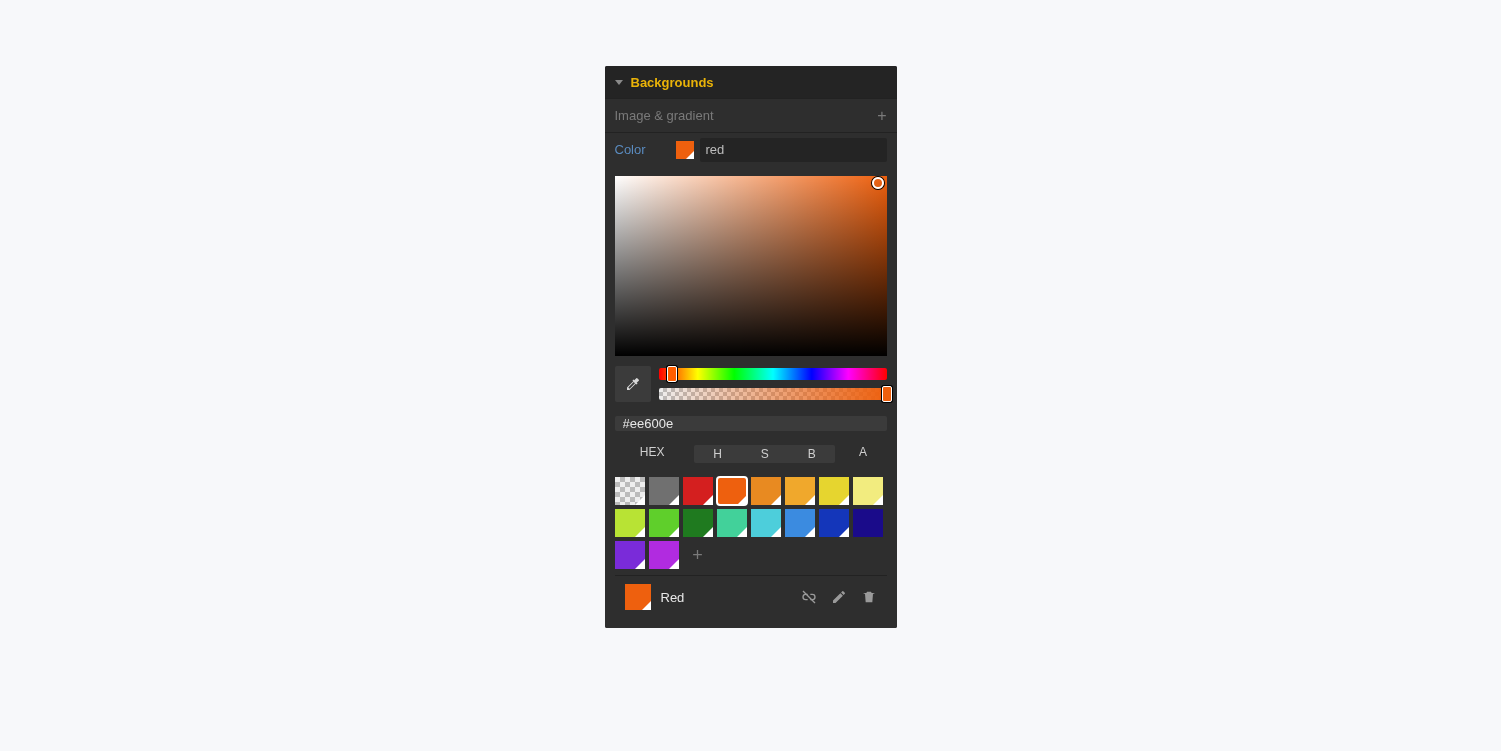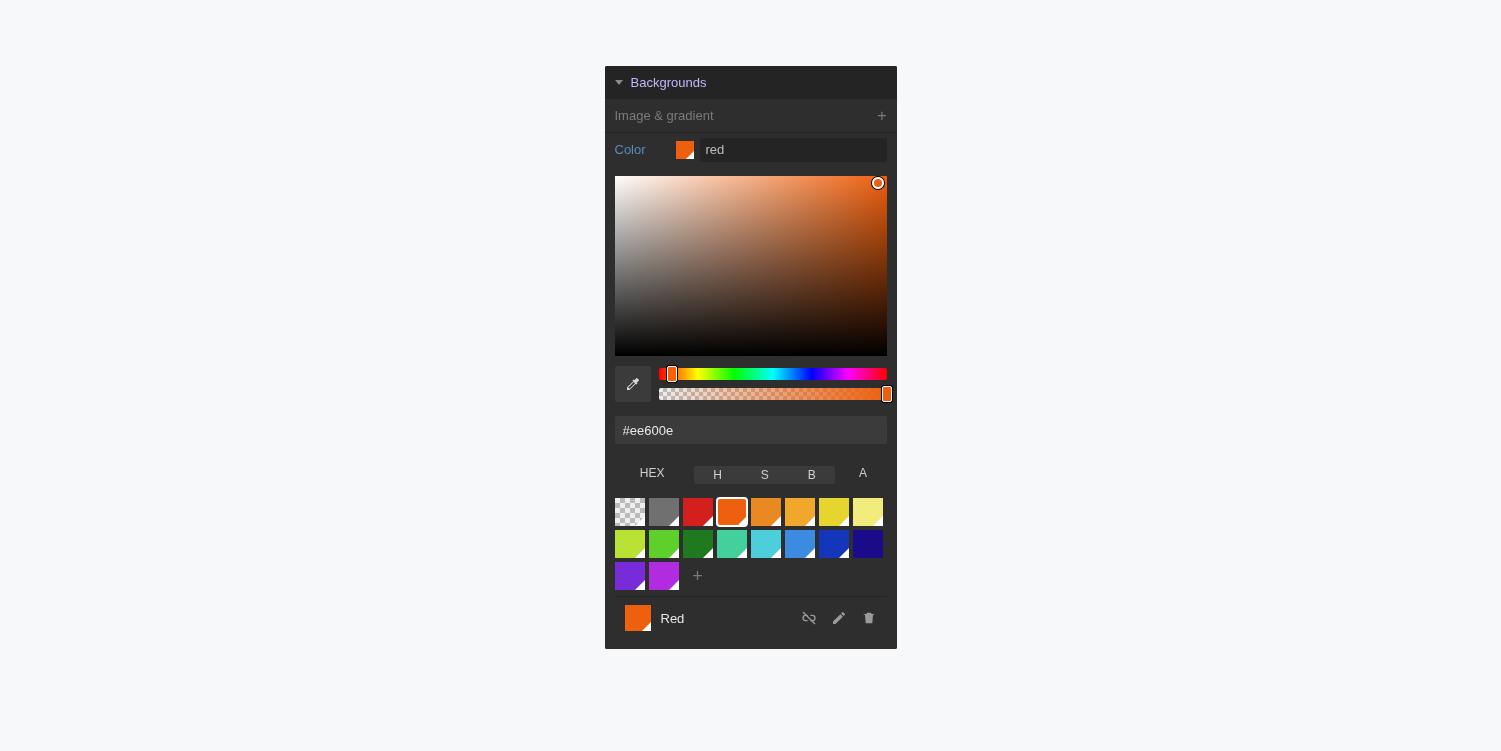--- a/index.html
+++ b/index.html
@@ -30,22 +30,22 @@
     background: #242424;
     gap: 8px;
   }
   .chevron-down {
     width: 0; height: 0;
     border-left: 4px solid transparent;
     border-right: 4px solid transparent;
     border-top: 5px solid #8a8a8a;
   }
   .section-title {
-    font-weight: 400;
-    color: #c4b5fd;
+    font-weight: 700;
+    color: #eab308;
   }
   
   .row {
     display: flex;
     align-items: center;
     height: 34px;
     padding: 0 10px;
     border-top: 1px solid #222;
     background: #2e2e2e;
     color: #7a7a7a;
@@ -170,37 +170,38 @@
     border-radius: 2px;
     box-shadow: 0 0 0 1px #000;
     transform: translateX(-50%);
   }
   .hue-slider .slider-handle { background: #ff5e00; }
   
   .inputs {
     display: flex;
     gap: 4px;
     margin-top: 14px;
+    flex-direction: column;
   }
   .inp {
     background: #3b3b3b;
     border: none;
     color: #e8e8e8;
     height: 28px;
     border-radius: 2px;
     text-align: center;
     font-size: 13px;
     outline: none;
   }
   .inp-hex { flex: 1.6; text-align: left; padding-left: 8px; }
   .inp-n { flex: 1; }
   .labels {
     display: flex;
     gap: 4px;
-    margin-top: 22px;
+    margin-top: 14px;
     color: #cfcfcf;
     font-size: 12px;
   }
   .lbl { text-align: center; }
   .lbl-hex { flex: 1.6; }
   .lbl-n { flex: 1; }
   .hsb-group {
     flex: 3;
     display: flex;
     background: #3b3b3b;

